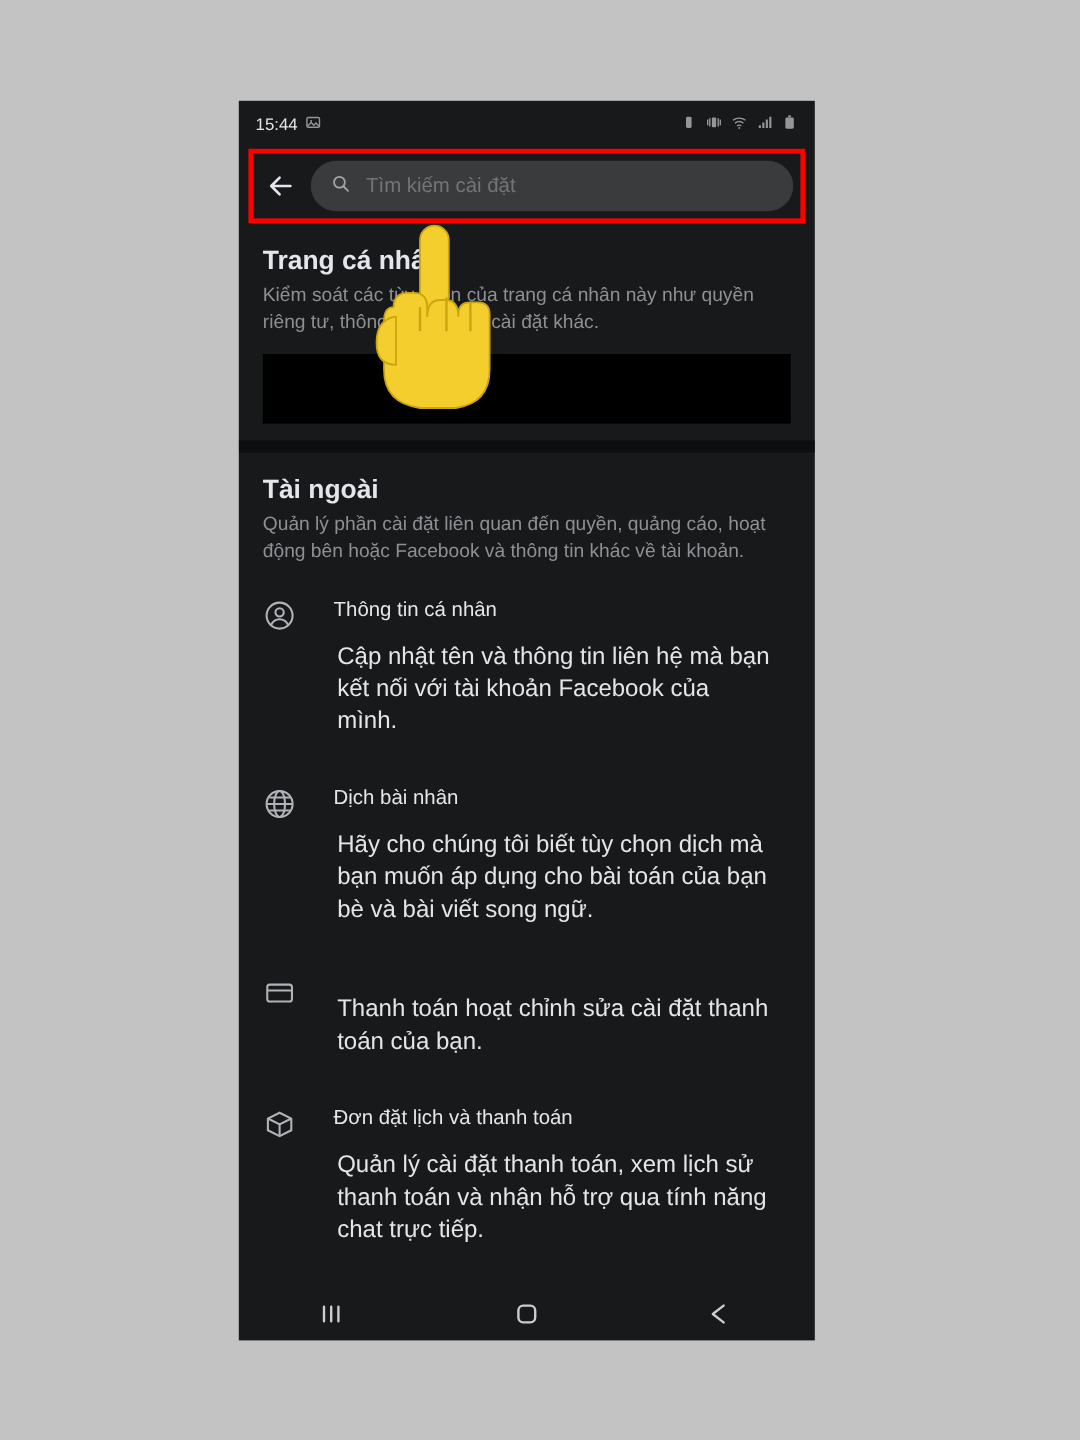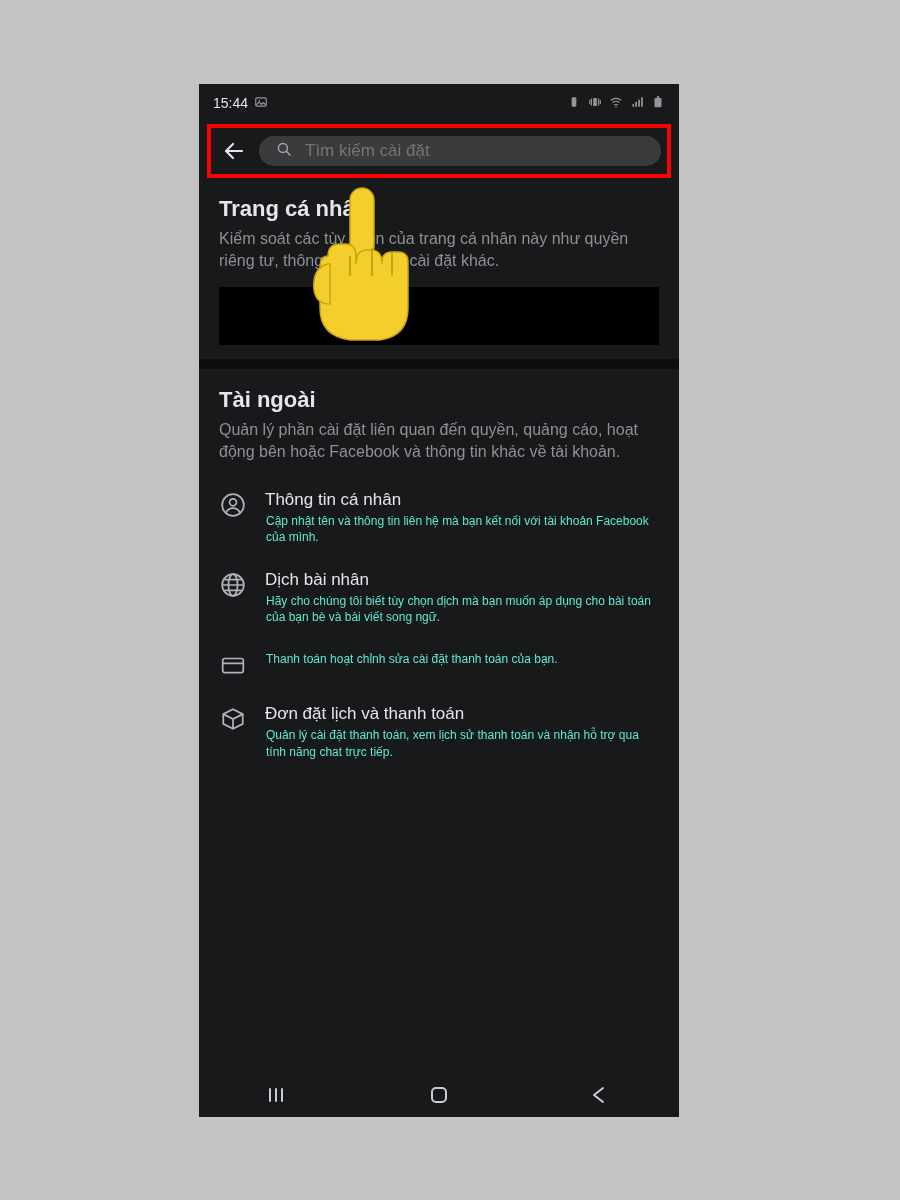--- a/index.html
+++ b/index.html
@@ -32,43 +32,43 @@
     margin:6px 8px 0 8px;
     padding:6px 6px;
     border:4px solid #ff0000;
   }
   .header-row{display:flex;align-items:center;gap:8px;}
   .back-btn{
     width:34px;height:34px;display:flex;align-items:center;justify-content:center;
     color:#e4e6eb;
   }
   .searchbar{
-    flex:1;height:30px;
+    flex:1;height:42px;
     background:#3a3b3c;border-radius:22px;
     display:flex;align-items:center;gap:10px;
     padding:0 16px;color:#a3a6ab;
     font-size:17px;
   }
   .searchbar svg{width:18px;height:18px;fill:#a3a6ab;}
   .searchbar input{
     flex:1;border:none;outline:none;background:transparent;
     color:#a3a6ab;font-size:17px;
   }
   
   .section{padding:18px 20px 10px 20px;border-bottom:10px solid #0d0e0f;}
   .section:last-child{border-bottom:none;}
   .section-title{color:#e4e6eb;font-weight:700;font-size:22px;margin:0 0 6px 0;}
   .section-desc{color:#8d9094;font-size:16px;line-height:1.4;margin:0 0 14px 0;}
   .blackbox{height:58px;background:#000;margin:4px 0 4px 0;}
   .item{display:flex;gap:18px;padding:12px 0;}
   .item-icon{width:28px;height:28px;flex:0 0 28px;color:#b0b3b8;display:flex;align-items:flex-start;justify-content:center;margin-top:2px;}
   .item-icon svg{width:26px;height:26px;stroke:#b0b3b8;fill:none;stroke-width:1.6;}
   .item-body{flex:1;}
-  .item-title{color:#e4e6eb;font-size:17px;font-weight:500;margin:0 0 3px 0;}
-  .item-desc{color:#5eead4;font-size:12px;line-height:1.35;margin:1px;}
+  .item-title{color:#e4e6eb;font-size:17px;font-weight:500;margin:0 0 3px 13px;}
+  .item-desc{color:#e5e5e5;font-size:20px;line-height:1.35;margin:16px;}
   
   .navbar{
     position:absolute;left:0;right:0;bottom:0;height:44px;
     display:flex;justify-content:space-around;align-items:center;
     color:#b0b3b8;
   }
   .navbtn{width:40px;height:20px;display:flex;align-items:center;justify-content:center;}
   
   .hand{
     position:absolute;

